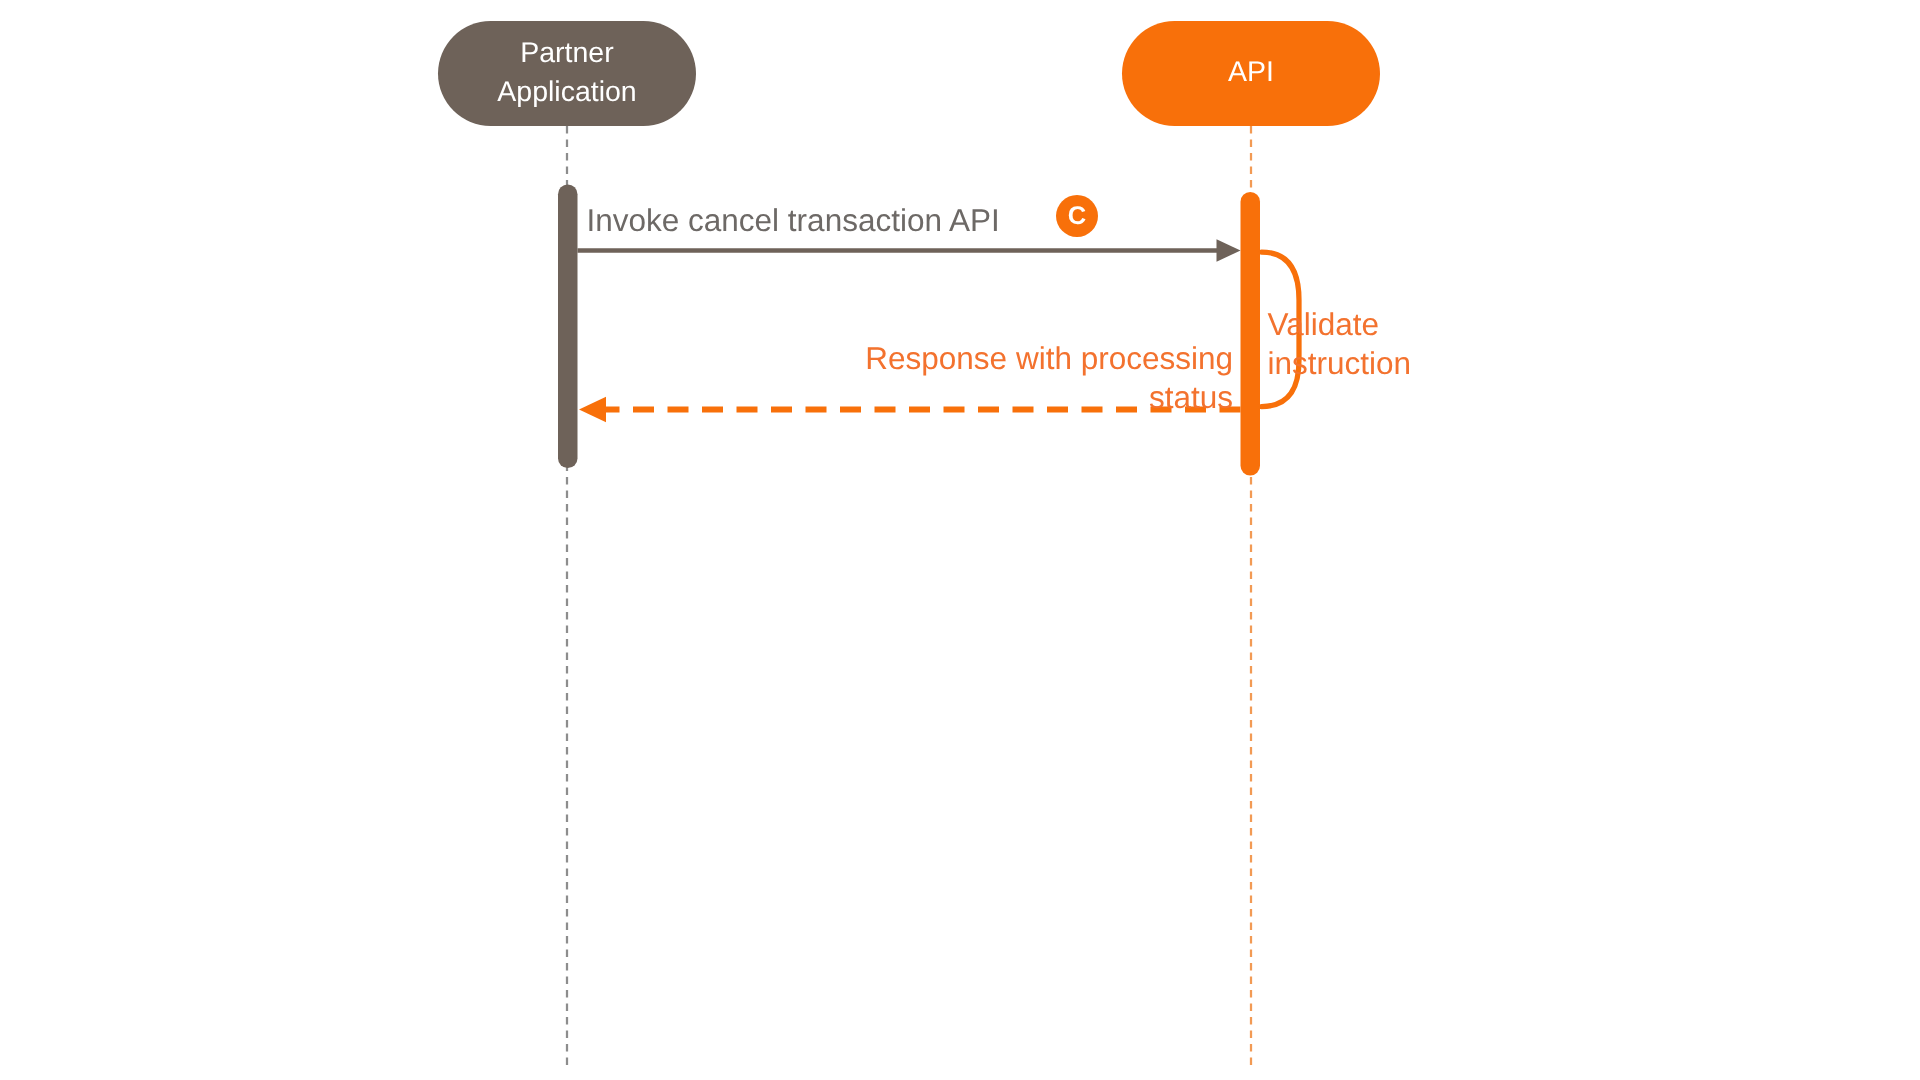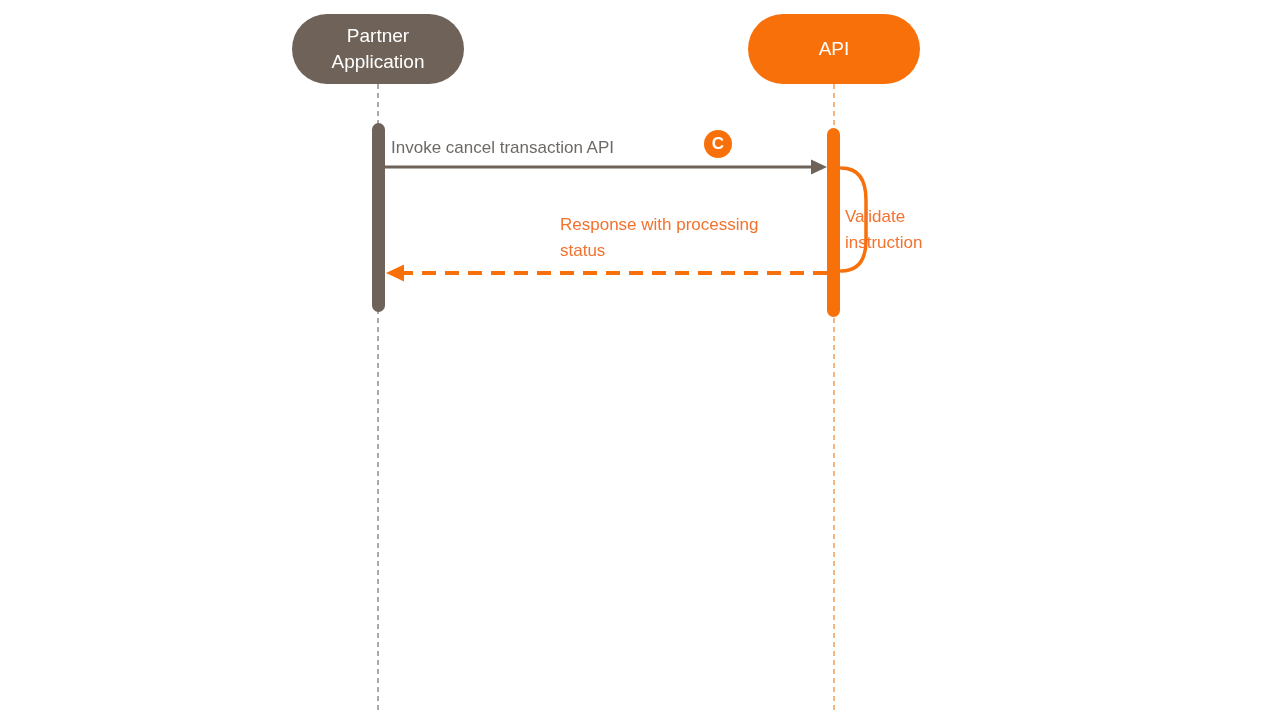--- a/index.html
+++ b/index.html
@@ -68,33 +68,34 @@
     text-align: center;
     color: var(--white);
     font-size: 19px;
     line-height: 26px;
     white-space: pre-line;
   }
   .actor-pill.partner { left: 292px; top: 14px; background: var(--gray); }
   .actor-pill.api     { left: 748px; top: 14px; background: var(--orange); text-align: right; }
   .msg-label {
     position: absolute;
-    font-size: 17px;
+    font-size: 21px;
     line-height: 26px;
     white-space: pre-line;
   }
   .label-request {
     left: 391px; top: 135px;
     color: var(--gray-text);
     text-align: left;
   }
   .label-response {
-    left: 560px; top: 212px;
+    left: 560px; top: 227px;
     width: 262px;
     color: var(--orange-text);
+    text-align: right;
   }
   .label-validate {
     left: 845px; top: 204px;
     width: 160px;
     color: var(--orange-text);
     text-align: left;
   }
   .badge-circle {
     position: absolute;
     left: 704px; top: 130px;

